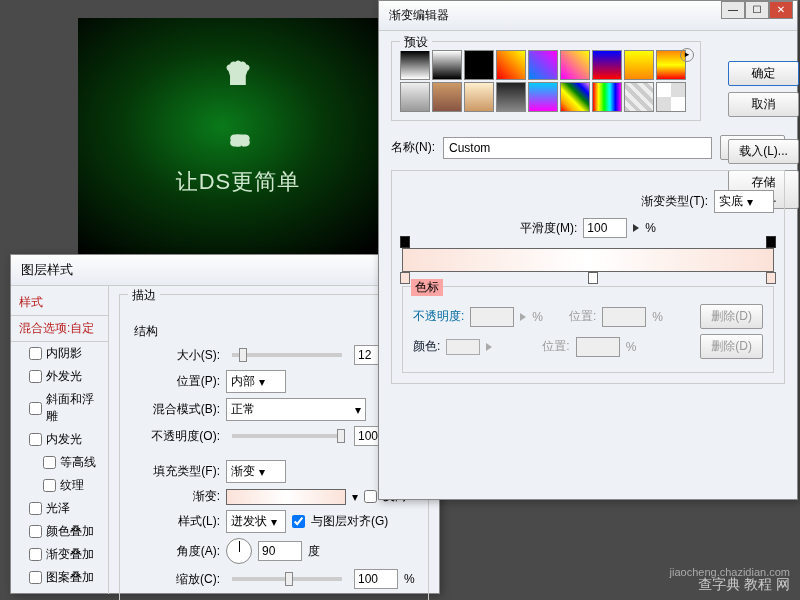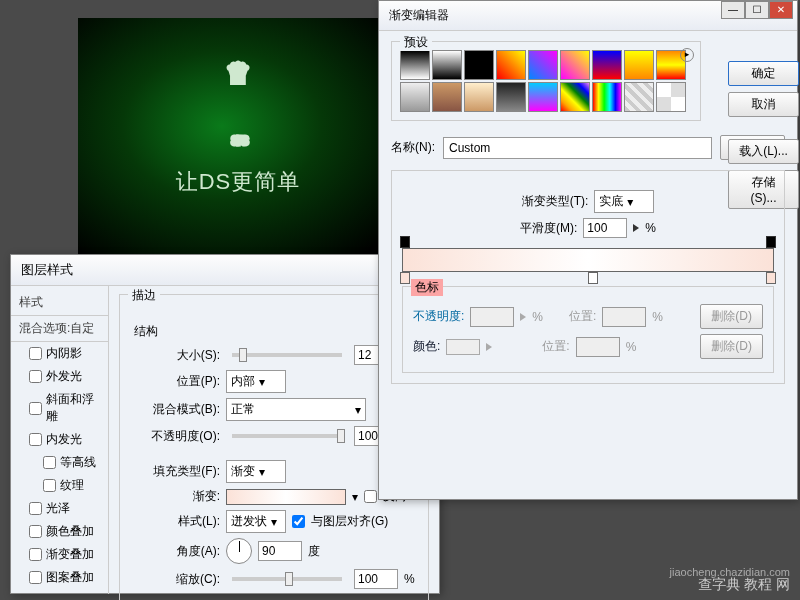--- a/index.html
+++ b/index.html
@@ -11,21 +11,21 @@
 .watermark-top{position:absolute;top:8px;right:10px;color:#999;font-size:11px}
 .watermark-bottom{position:absolute;bottom:6px;right:10px;color:#ccc;font-size:14px}
 .watermark-sub{position:absolute;bottom:22px;right:10px;color:#aaa;font-size:11px}
 
 .dialog{position:absolute;background:#eef2f7;border:1px solid #888;box-shadow:2px 2px 8px rgba(0,0,0,.3)}
 .titlebar{background:linear-gradient(#fdfdfd,#e8ecf3);border-bottom:1px solid #ccc;padding:6px 10px;font-size:13px}
 
 .layer-dialog{left:10px;top:254px;width:430px;height:340px}
 .ls-body{display:flex;height:calc(100% - 30px)}
 .ls-sidebar{width:98px;border-right:1px solid #ccc;padding:4px 0}
-.ls-group-label{padding:4px 8px;color:#404040}
+.ls-group-label{padding:4px 8px;color:#b91c1c}
 .ls-item{padding:3px 6px 3px 18px;display:flex;align-items:center;gap:4px}
 .ls-item.indent{padding-left:32px}
 .ls-item input{margin:0}
 .ls-main{flex:1;padding:8px 10px}
 .fieldset{border:1px solid #ccc;padding:28px 8px 8px;margin-bottom:8px;position:relative}
 .fieldset-title{position:absolute;top:-8px;left:8px;background:#eef2f7;padding:0 4px}
 .row{display:flex;align-items:center;gap:6px;margin:5px 0}
 .row label{width:92px;text-align:right}
 .num-input{width:44px;border:1px solid #999;padding:2px 3px;text-align:left;background:#fff}
 .select{border:1px solid #999;padding:2px 4px;background:#fff;min-width:60px;display:inline-flex;align-items:center;gap:4px}
@@ -240,21 +240,21 @@
       <button class="btn">存储(S)...</button>
     </div>
 
     <div class="gd-name-row">
       <span>名称(N):</span>
       <input value="Custom" style="">
       <button class="btn">新建(W)</button>
     </div>
 
     <div class="gd-type-box">
-      <div class="row" style="justify-content:center">
+      <div class="row" style="justify-content:flex-end">
         <span>渐变类型(T):</span>
         <div class="select">
             <span>实底</span> 
             <span>▾</span>
           </div>
       </div>
       <div class="row" style="justify-content:center">
         <span>平滑度(M):</span>
         <input class="num-input" value="100" style="">
         <span class="play-arrow"></span>

